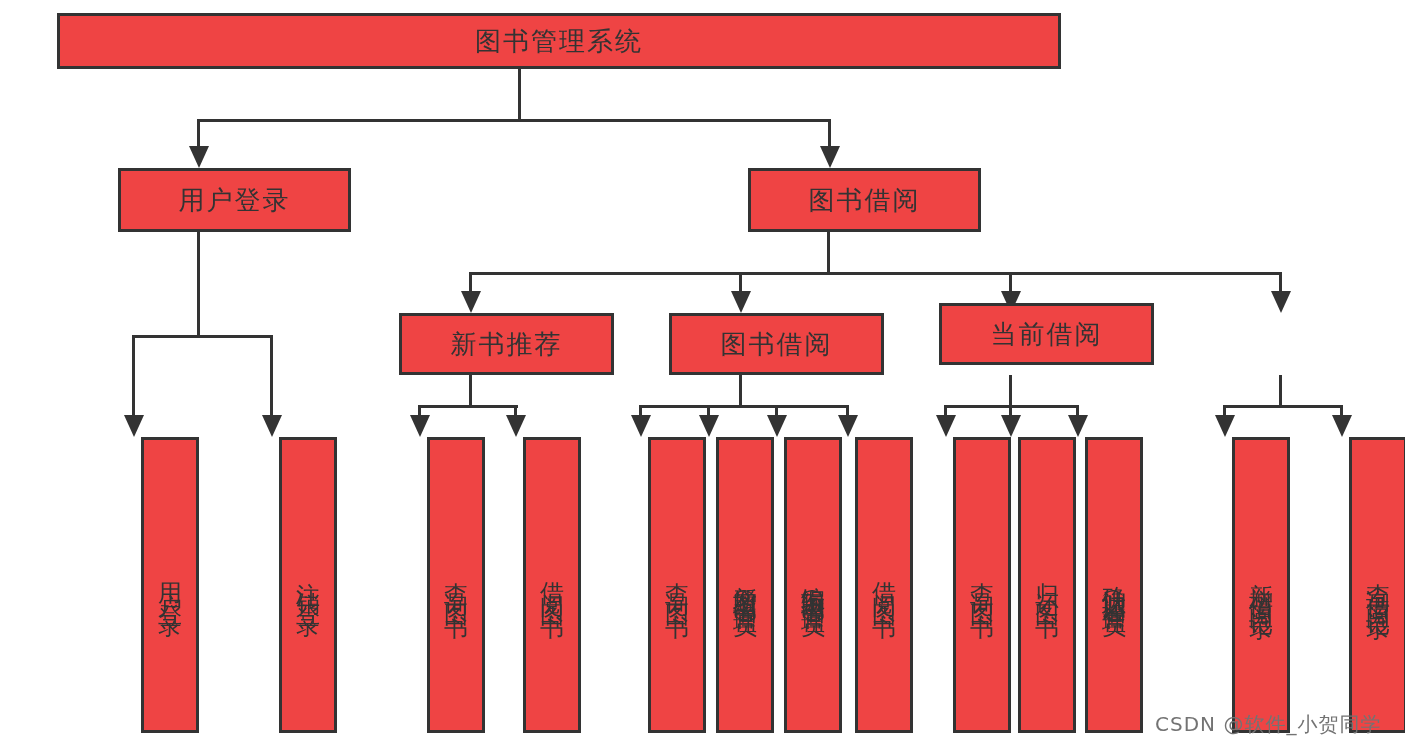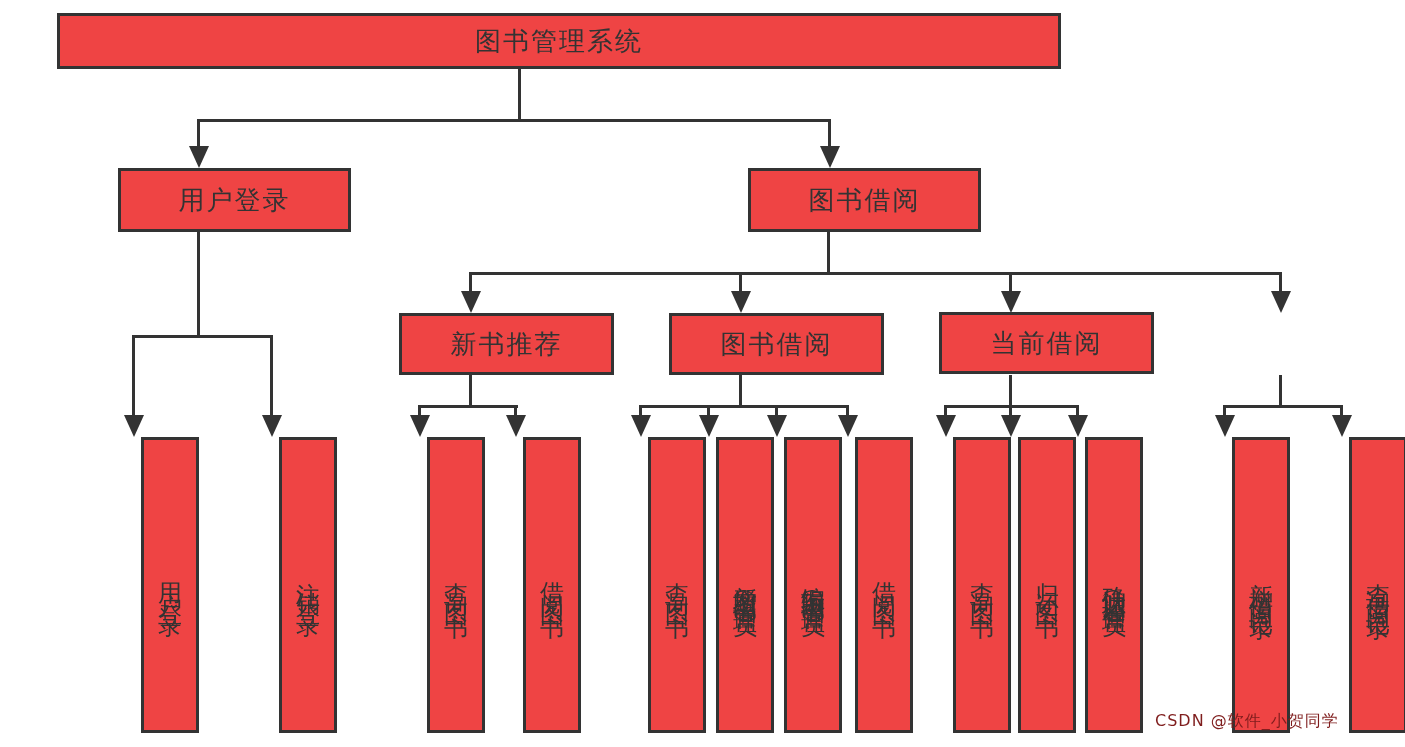--- a/index.html
+++ b/index.html
@@ -18,21 +18,21 @@
   
   .vline{position:absolute;width:3px;background:#333333;}
   .hline{position:absolute;height:3px;background:#333333;}
 
   
   .arrow{position:absolute;width:3px;background:#333333;}
   .arrow::after{content:"";position:absolute;left:50%;transform:translateX(-50%);bottom:-22px;
                 width:0;height:0;border-left:10px solid transparent;border-right:10px solid transparent;
                 border-top:22px solid #333333;}
 
-  .watermark{position:absolute;left:1155px;top:711px;font-size:16px;color:#7f1d1d;
+  .watermark{position:absolute;left:1155px;top:711px;font-size:20px;color:#737373;
              z-index:10;white-space:nowrap;letter-spacing:1px;}
 </style>
 </head>
 <body>
 
 <div class="canvas">
 
   <div class="box h" style="left:21px;top:13px;width:1004px;height:56px">
     <span>图书管理系统</span>
   </div>
@@ -60,21 +60,21 @@
   <div class="arrow" style="left:739px;top:275px;height:16px"></div>
   <div class="arrow" style="left:1009px;top:275px;height:16px"></div>
   <div class="arrow" style="left:1279px;top:275px;height:16px"></div>
 
   <div class="box h" style="left:633px;top:313px;width:215px;height:62px">
     <span>图书借阅</span>
   </div>
   <div class="box h" style="left:363px;top:313px;width:215px;height:62px">
     <span>新书推荐</span>
   </div>
-  <div class="box h" style="left:903px;top:312px;width:215px;height:62px">
+  <div class="box h" style="left:903px;top:303px;width:215px;height:62px">
     <span>当前借阅</span>
   </div>
 
   <div class="vline" style="left:469px;top:375px;height:33px"></div>
   <div class="hline" style="left:418px;top:405px;width:100px"></div>
   <div class="arrow" style="left:418px;top:408px;height:7px"></div>
   <div class="arrow" style="left:514px;top:408px;height:7px"></div>
 
   <div class="vline" style="left:739px;top:375px;height:33px"></div>
   <div class="hline" style="left:639px;top:405px;width:210px"></div>

